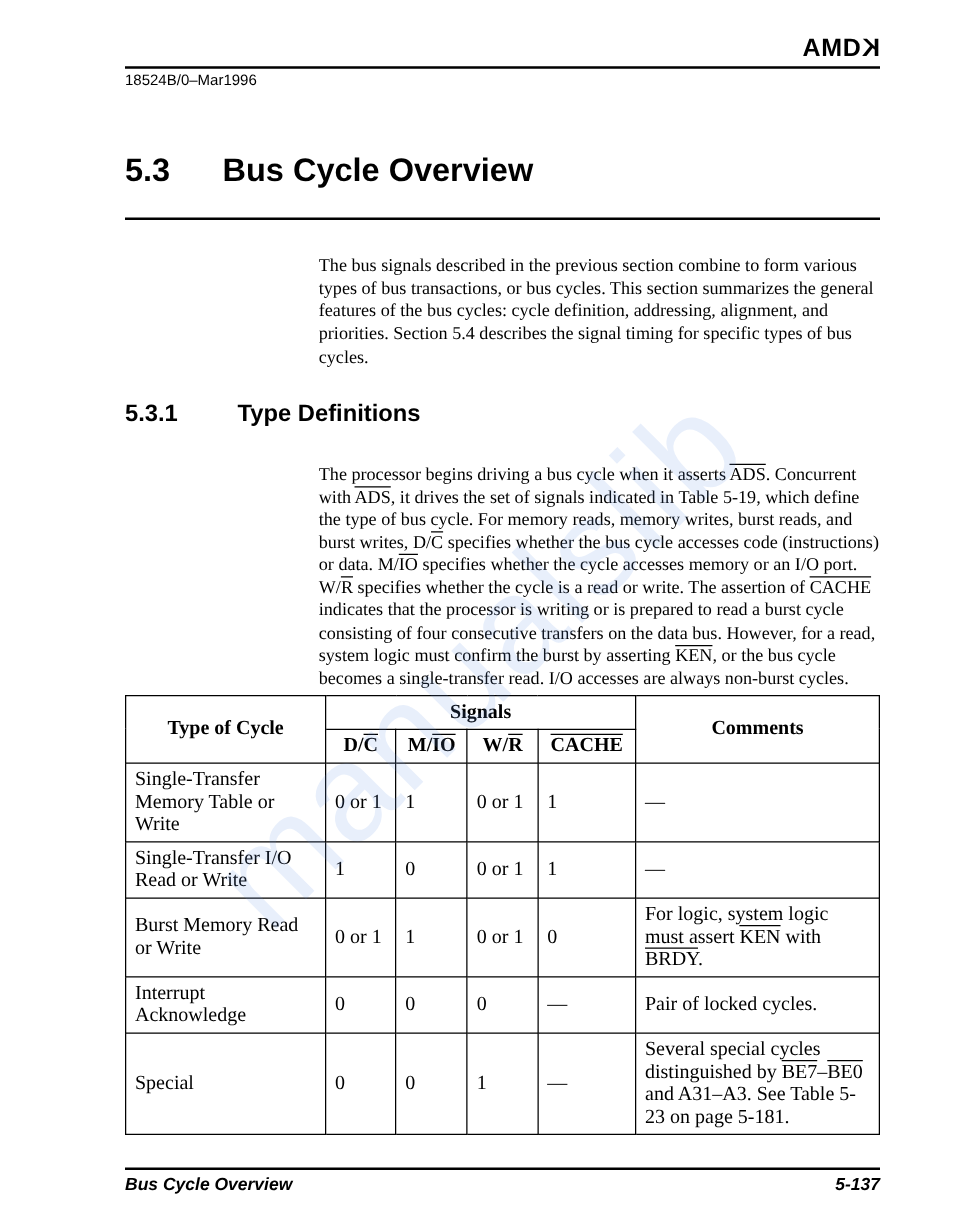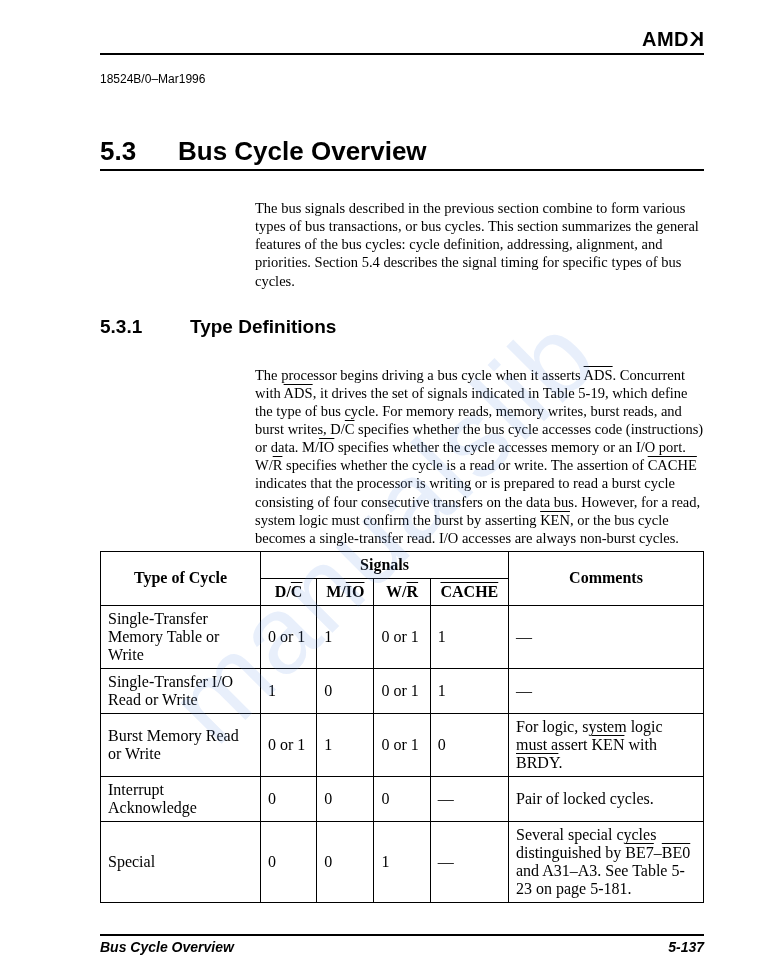--- a/index.html
+++ b/index.html
@@ -28,40 +28,40 @@
   }
   .hr {
     border: none;
     border-top: 2px solid #000;
     margin: 2px 0 0 0;
   }
   .header-row {
     display: flex;
     justify-content: space-between;
     font-size: 12px;
-    margin-top: 17px;
+    margin-top: 2px;
     font-family: Arial, Helvetica, sans-serif;
   }
   .header-row .right {
     font-style: italic;
     font-weight: 600;
   }
   .header-row .sub {
     font-style: italic;
     font-size: 10px;
     vertical-align: sub;
   }
   .section-title {
     display: flex;
     margin-top: 50px;
     font-family: Arial, Helvetica, sans-serif;
     font-weight: 900;
     font-size: 26px;
     border-bottom: 2px solid #000;
-    padding-bottom: 2px;
+    padding-bottom: 22px;
   }
   .section-title .num {
     width: 78px;
     flex-shrink: 0;
   }
   .body-indent {
     margin-left: 155px;
     margin-top: 28px;
     font-size: 14.5px;
     line-height: 1.25;

